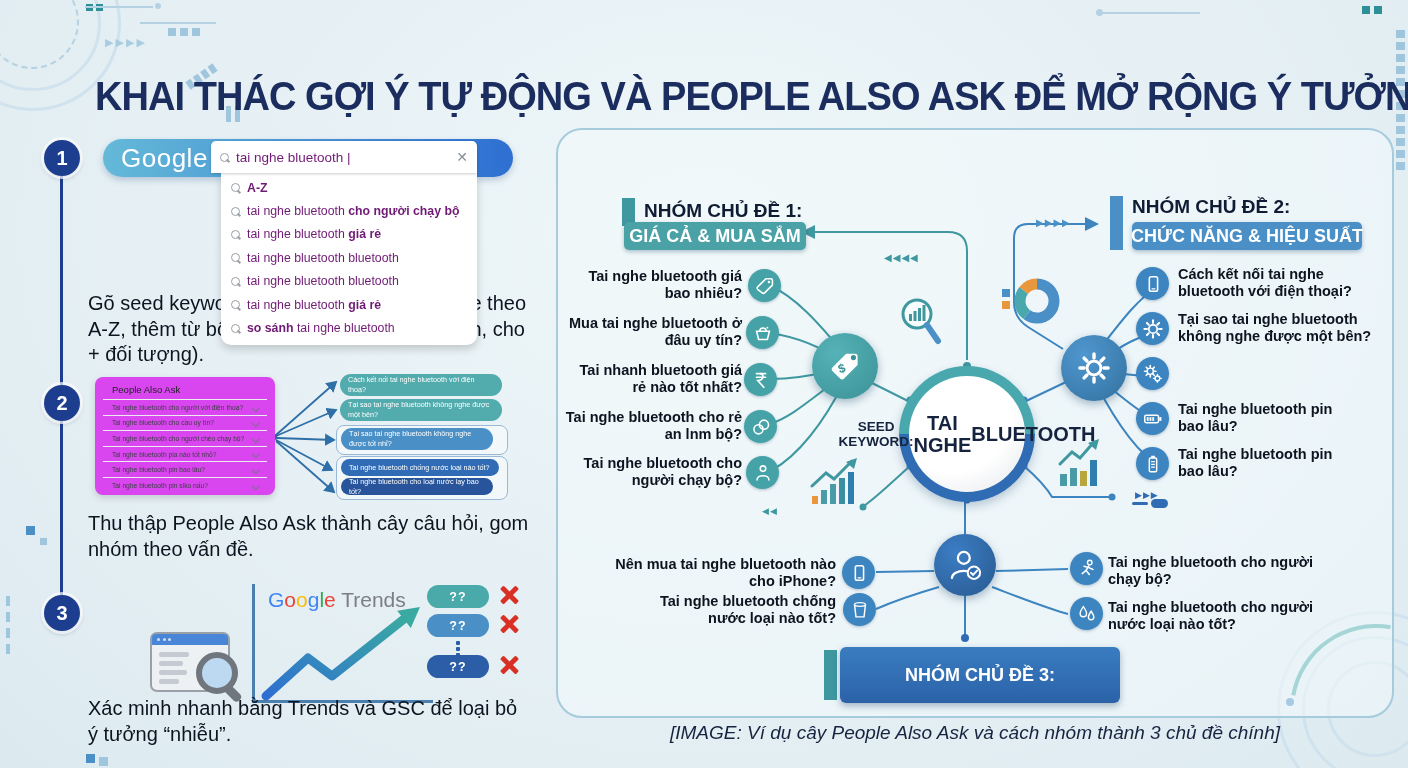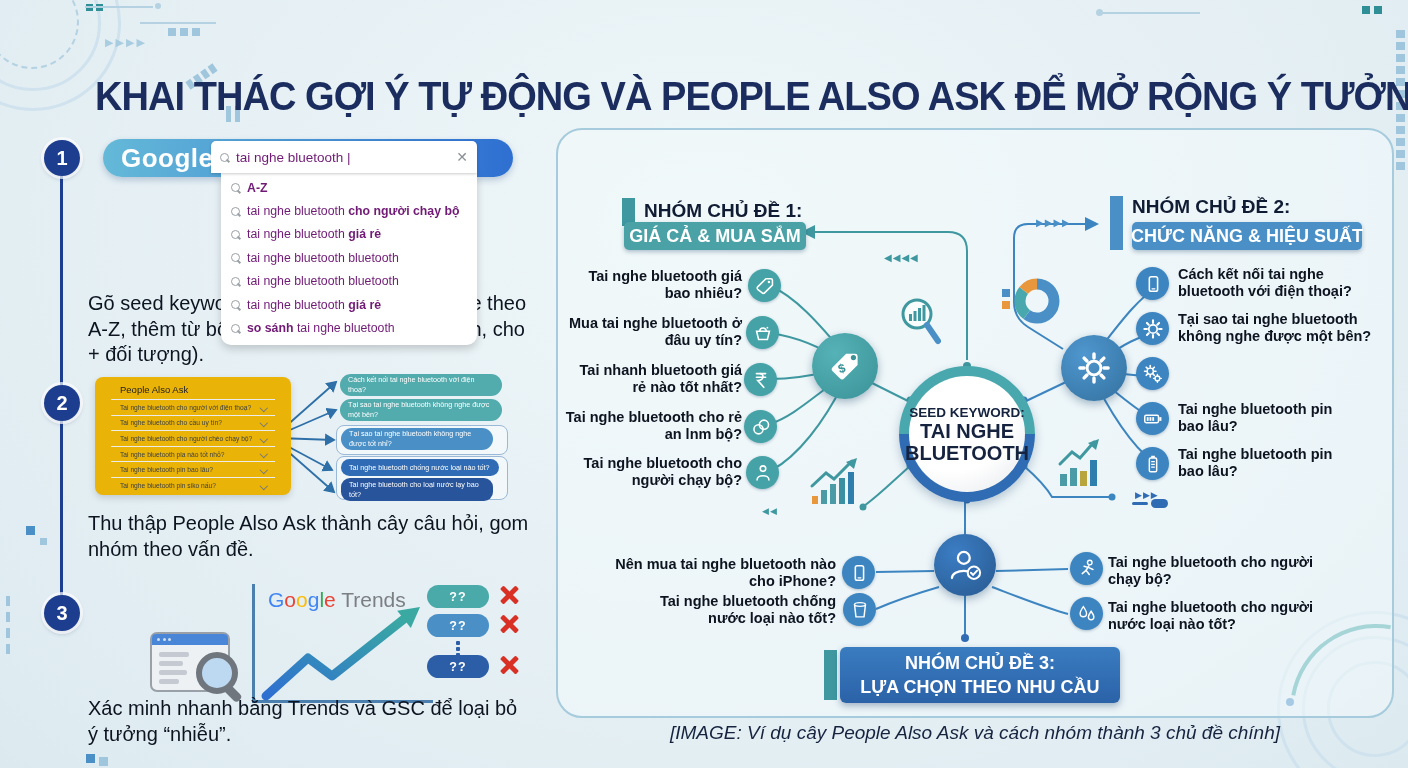--- a/index.html
+++ b/index.html
@@ -16,35 +16,35 @@
   .title{position:absolute;left:95px;top:47px;width:1270px;font-size:40px;font-weight:800;color:#1b2c5e;
          letter-spacing:-1px;transform:scaleX(.95);transform-origin:left;white-space:nowrap}
   
   .stepnum{position:absolute;width:36px;height:36px;border-radius:50%;background:#1d3e8f;color:#fff;
            font-size:20px;font-weight:700;display:flex;align-items:center;justify-content:center;
            box-shadow:0 0 0 3px rgba(255,255,255,.7),0 2px 5px rgba(20,40,90,.35);z-index:4}
   .vline{position:absolute;left:60px;width:3px;background:#1d3e8f}
   
   .gpill{position:absolute;left:103px;top:139px;width:410px;height:38px;border-radius:19px;
          background:linear-gradient(90deg,#64b9d8,#2e6fd1);box-shadow:0 3px 6px rgba(30,70,130,.25)}
-  .glogo{position:absolute;left:18px;top:0;line-height:38px;color:#fff;font-size:26px;font-weight:700;letter-spacing:.5px}
+  .glogo{position:absolute;left:18px;top:0;line-height:38px;color:#fff;font-size:26px;font-weight:400;letter-spacing:.5px}
   .searchbox{position:absolute;left:211px;top:141px;width:266px;height:32px;background:#fff;border-radius:5px 5px 0 0;
              display:flex;align-items:center;gap:7px;padding:0 9px;box-sizing:border-box;box-shadow:0 1px 3px rgba(0,0,0,.2);z-index:3}
   .sval{flex:1;font-size:13.5px;color:#701a75;white-space:nowrap}
   .clearx{color:#8a9096;font-size:14px;font-weight:400}
   .dropdown{position:absolute;left:221px;top:173px;width:256px;background:#fff;border-radius:0 0 10px 10px;
             box-shadow:0 4px 8px rgba(0,0,0,.18);padding:3px 0 5px;z-index:2}
   .srow{display:flex;align-items:center;gap:7px;height:15.4px;padding:4px 10px;font-size:12.3px;color:#701a75;white-space:nowrap}
   .srow b{font-weight:700}
   .mglass{width:7px;height:7px;border:1.4px solid #9aa0a6;border-radius:50%;position:relative;flex:0 0 auto}
   .mglass::after{content:"";position:absolute;width:1.6px;height:4px;background:#9aa0a6;left:6.2px;top:5.4px;transform:rotate(-45deg)}
   .cap{position:absolute;font-size:20px;line-height:1.28;color:#0d1420}
   
-  .paacard{position:absolute;left:95px;top:377px;width:164px;background:#eab308;border-radius:8px;
-           box-shadow:0 3px 7px rgba(0,0,0,.15);padding:6px 16px 2px;z-index:2}
+  .paacard{position:absolute;left:95px;top:377px;width:164px;background:#d946ef;border-radius:8px;
+           box-shadow:0 3px 7px rgba(0,0,0,.15);padding:6px 8px 2px;z-index:2}
   .paatitle{font-size:9.5px;color:#202124;padding:1px 9px 4px}
   .paarow{display:flex;align-items:center;justify-content:space-between;height:14.6px;padding:0 9px;
           border-top:1px solid #ececec;font-size:6.7px;color:#3c4043;white-space:nowrap}
   .chev{width:4.5px;height:4.5px;border-right:1.2px solid #70757a;border-bottom:1.2px solid #70757a;transform:rotate(45deg);flex:0 0 auto}
   .chip{position:absolute;color:#fff;font-size:7.2px;line-height:1.35;padding:2px 8px;box-sizing:border-box;
         display:flex;align-items:center;border-radius:11px}
   .chip-teal{background:#52abad}.chip-blue{background:#4a90c7}.chip-dark{background:#2f6cb5}.chip-dark2{background:#27549b}
   .chipbox{position:absolute;border:1.5px solid #9ab8d8;border-radius:8px;background:rgba(255,255,255,.45)}
   
   .browser{position:absolute;left:150px;top:632px;width:76px;height:56px;background:#eef1f4;border:2.5px solid #9aa0a8;border-radius:7px}
@@ -76,21 +76,21 @@
           border-radius:5px;box-shadow:0 2px 4px rgba(20,60,100,.3);white-space:nowrap}
   .q{position:absolute;font-size:14.5px;font-weight:700;line-height:1.18;color:#0d1420}
   .icircle{position:absolute;width:33px;height:33px;border-radius:50%;display:flex;align-items:center;justify-content:center;
            box-shadow:0 1px 3px rgba(20,60,100,.3)}
   .ic-teal{background:#45a2a6}.ic-blue{background:#3d85c0}
   .hub{position:absolute;border-radius:50%;display:flex;align-items:center;justify-content:center;box-shadow:0 3px 8px rgba(20,60,100,.35)}
   .ring{position:absolute;left:341px;top:236px;width:136px;height:136px;border-radius:50%;
         background:conic-gradient(from 270deg,#49a8ad 0 50%,#2f6cb3 50% 100%);box-shadow:0 4px 10px rgba(20,60,100,.25)}
   .ringin{position:absolute;left:10px;top:10px;width:116px;height:116px;border-radius:50%;
           background:radial-gradient(circle at 38% 32%,#ffffff 55%,#e3e6ea 100%);
-          display:flex;flex-direction:column;align-items:center;justify-content:center;text-align:center}
+          display:flex;align-items:center;justify-content:center;text-align:center}
   .seedlab{font-size:13.5px;font-weight:800;color:#16233f}
   .seedkw{font-size:20px;font-weight:800;color:#16233f;line-height:1.1}
   .banner{position:absolute;color:#fff;font-weight:800;font-size:18px;text-align:center;line-height:1.35;
           background:linear-gradient(180deg,#3a7cc0,#2b62a8);border-radius:6px;box-shadow:0 3px 7px rgba(20,60,100,.35);
           display:flex;flex-direction:column;justify-content:center}
   .pcap{position:absolute;left:655px;top:722px;width:640px;text-align:center;font-size:19px;font-style:italic;
         font-weight:500;color:#16233f}
   .tealtxt{color:#3f98a0}.bluetxt{color:#4a90c7}.dbluetxt{color:#2f6cb3}
   .glyphrow{position:absolute;font-size:10px;letter-spacing:1px;font-weight:700}
 </style>
@@ -327,21 +327,21 @@
     <path d="M8,72 L64,102" marker-end="url(#ah)"></path>
     <path d="M8,73 L66,124" marker-end="url(#ah)"></path>
   </g>
 </svg>
 <div class="chip chip-teal" style="left:340px;top:374px;width:162px;height:22px">Cách kết nối tai nghe bluetooth với điện thoạ?</div>
 <div class="chip chip-teal" style="left:340px;top:399px;width:162px;height:22px">Tại sao tai nghe bluetooth không nghe được một bên?</div>
 <div class="chipbox" style="left:336px;top:425px;width:170px;height:28px"></div>
 <div class="chip chip-blue" style="left:341px;top:428px;width:152px;height:22px">Tại sao tai nghe bluetooth không nghe được tốt nhỉ?</div>
 <div class="chipbox" style="left:336px;top:456px;width:170px;height:42px"></div>
 <div class="chip chip-dark" style="left:341px;top:459px;width:158px;height:17px;border-radius:9px">Tai nghe bluetooth chống nước loại nào tốt?</div>
-<div class="chip chip-dark2" style="left:341px;top:478px;width:152px;height:23px;border-radius:9px">Tai nghe bluetooth cho loại nước lạy bao tốt?</div>
+<div class="chip chip-dark2" style="left:341px;top:478px;width:152px;height:17px;border-radius:9px">Tai nghe bluetooth cho loại nước lạy bao tốt?</div>
 <div class="cap" style="left:88px;top:511px;width:450px">Thu thập People Also Ask thành cây câu hỏi, gom nhóm theo vấn đề.</div>
 
 <div class="browser">
   <div class="bar">
       <i class="dot"></i>
       <i class="dot"></i>
       <i class="dot"></i>
     </div>
   <div class="ln" style="top:18px;width:30px"></div>
   <div class="ln" style="top:27px;width:24px"></div>
@@ -579,17 +579,16 @@
   <div class="icircle ic-blue" style="left:512px;top:467px">
       <svg width="22" height="22">
         <use href="#i-drops"></use>
       </svg>
     </div>
   <div class="q" style="left:550px;top:469px;width:235px">Tai nghe bluetooth cho người nước loại nào tốt?</div>
 
   <div class="abs" style="left:266px;top:520px;width:13px;height:50px;background:#3f98a0"></div>
   <div class="banner" style="left:282px;top:517px;width:280px;height:56px">
     <span>NHÓM CHỦ ĐỀ 3:</span>
-    <span>LỰA CHỌN THEO NHU CẦU</span>
   </div>
 </div>
 
 <div class="pcap">[IMAGE: Ví dụ cây People Also Ask và cách nhóm thành 3 chủ đề chính]</div>
 
 </body></html>

